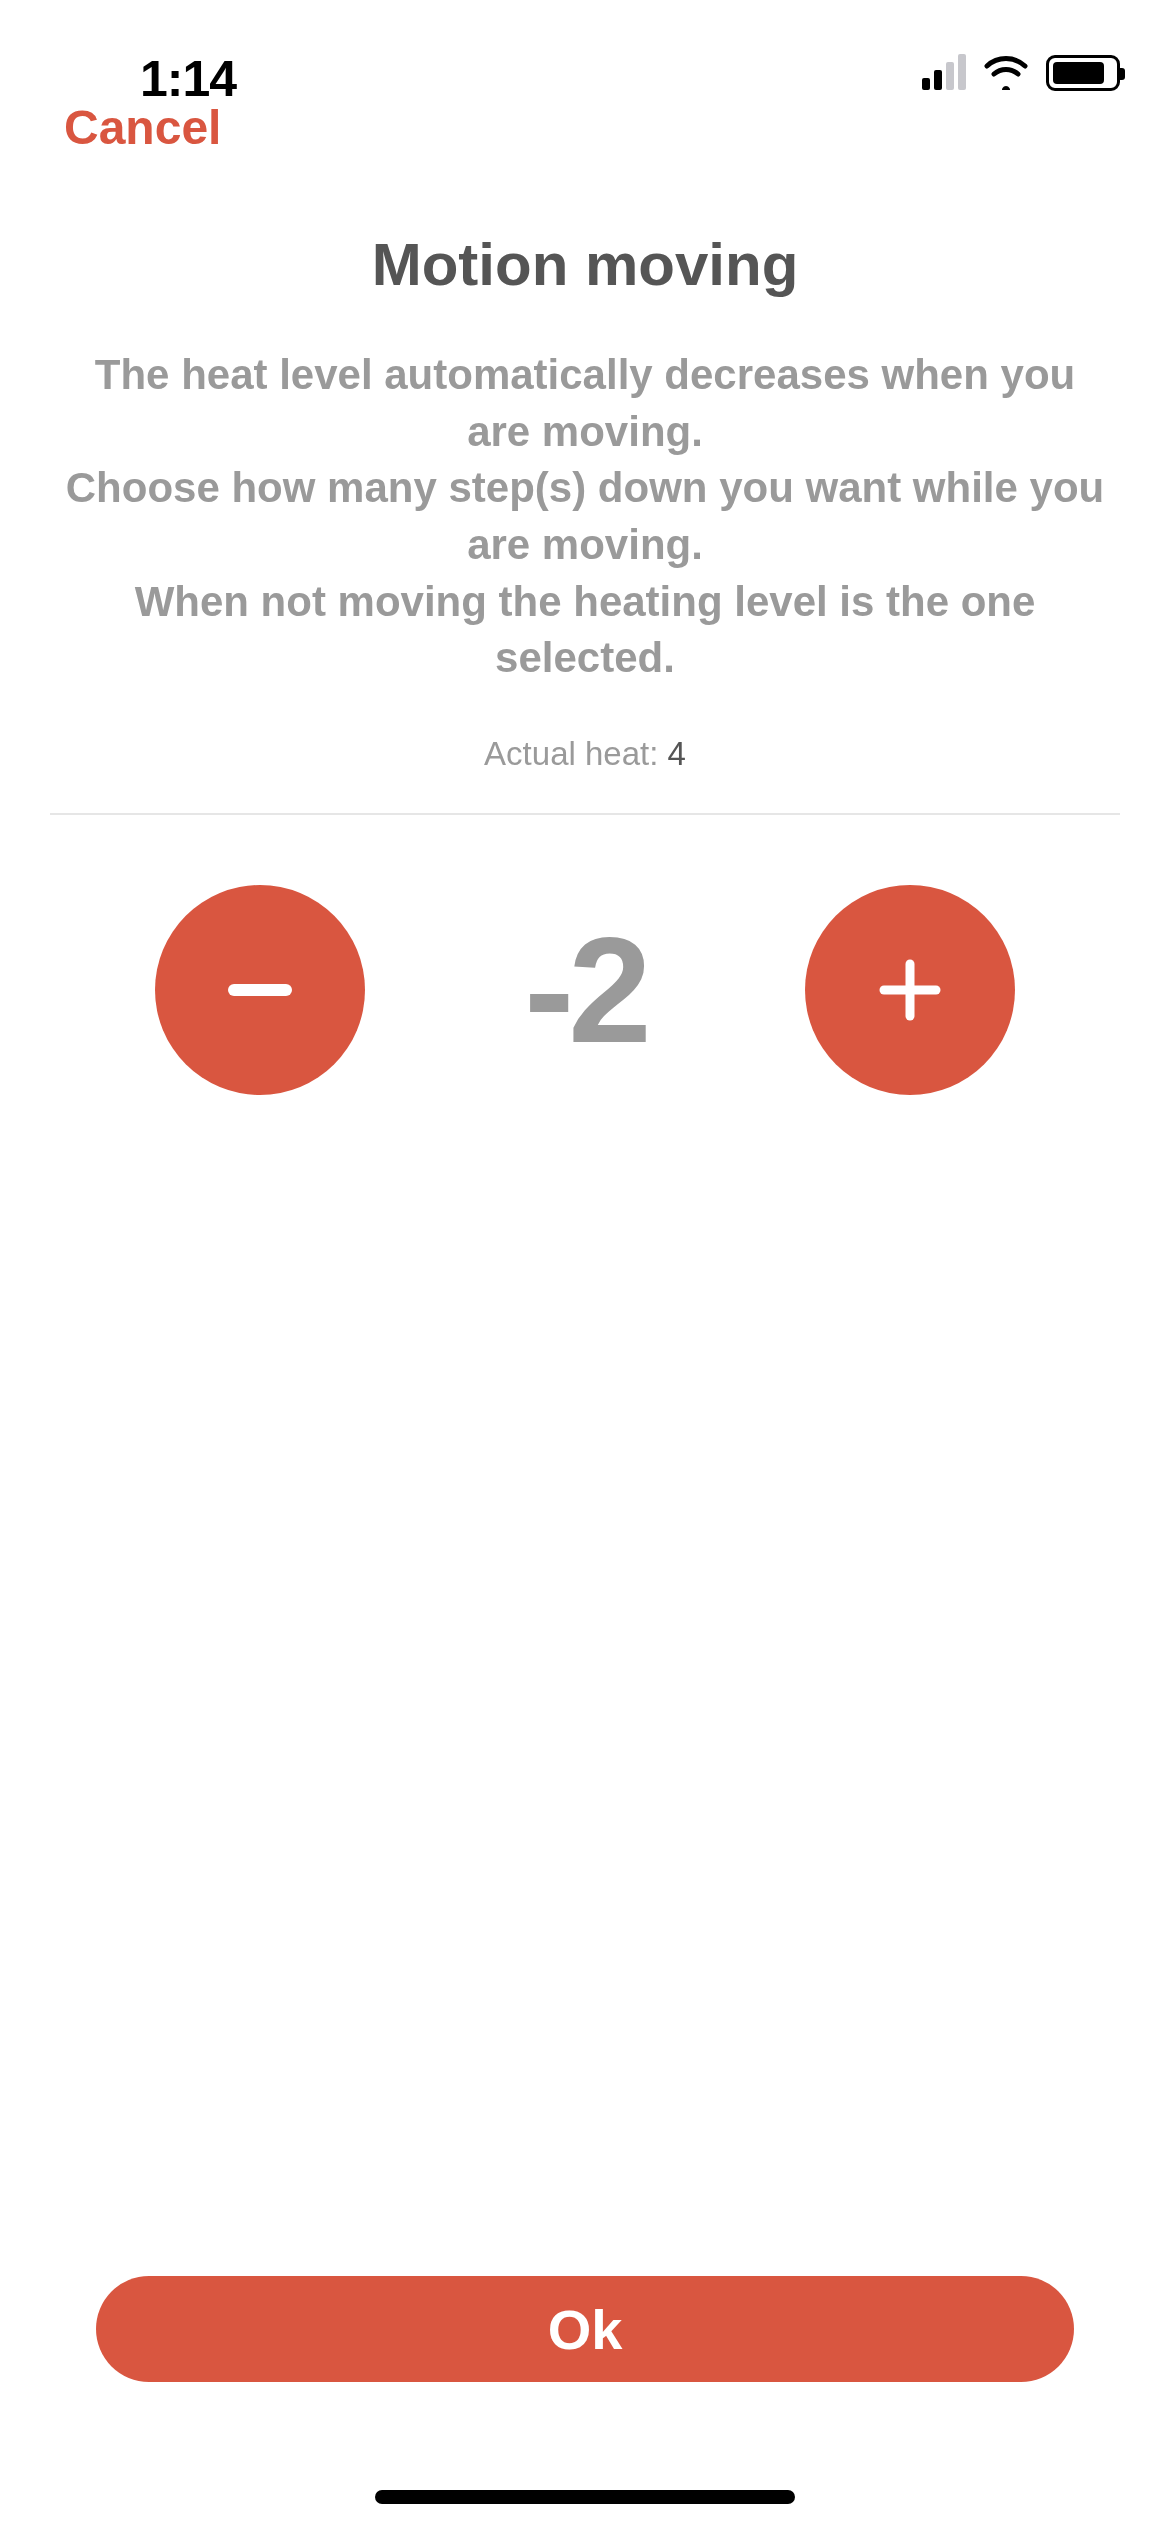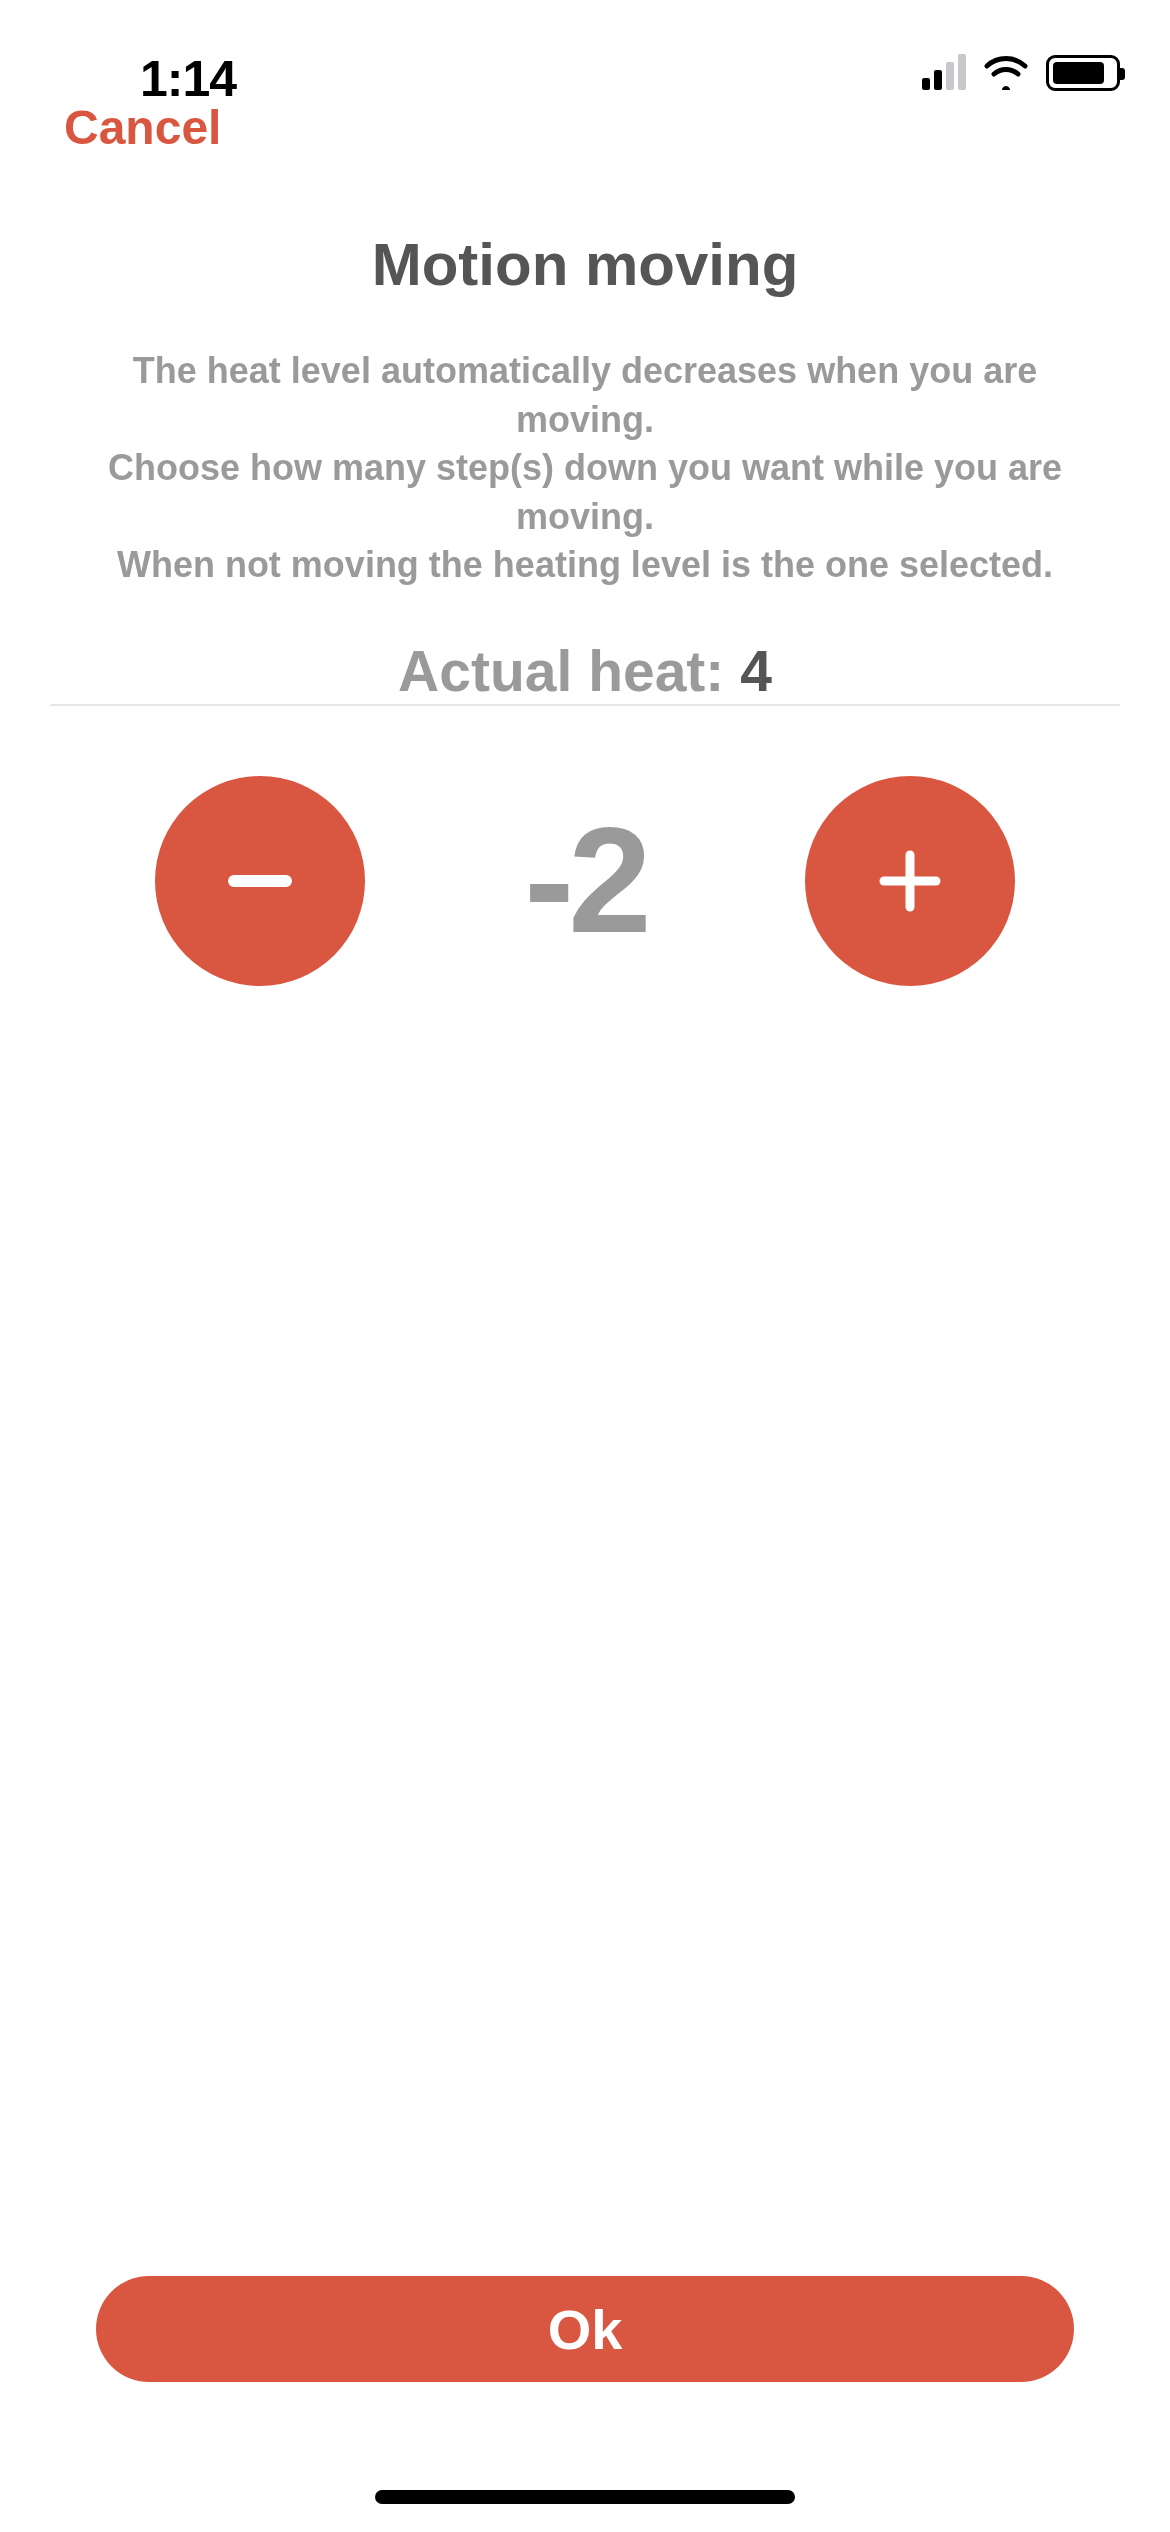--- a/index.html
+++ b/index.html
@@ -115,29 +115,30 @@
     padding: 0 50px;
     text-align: center;
   }
   .title {
     font-size: 60px;
     font-weight: 700;
     color: #555555;
     margin-bottom: 48px;
   }
   .description {
-    font-size: 36px;
+    font-size: 42px;
     line-height: 1.35;
     font-weight: 600;
     color: #9a9a9a;
     margin: 0 10px 48px 10px;
   }
   .actual-heat-row {
-    font-size: 57px;
-    font-weight: 700;
+    font-size: 33px;
+    font-weight: 400;
+    margin-bottom: 40px;
   }
   .actual-heat-label { color: #9a9a9a; }
   .actual-heat-value { color: #555555; }
 
   .divider {
     border: none;
     border-top: 2px solid #e6e6e6;
     margin: 0 0 70px 0;
   }
 

